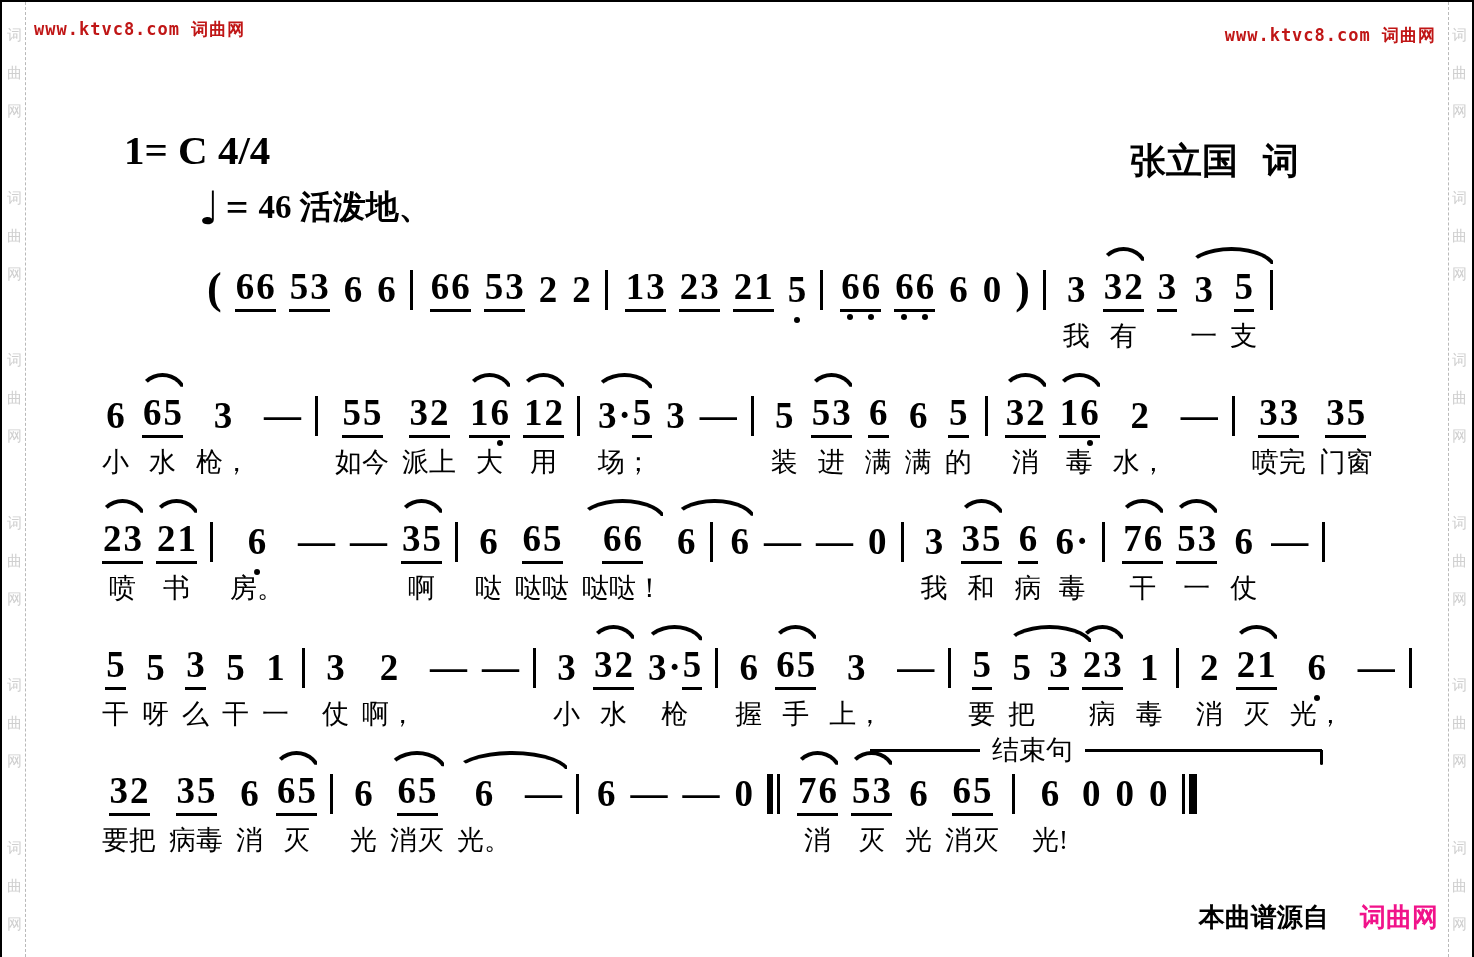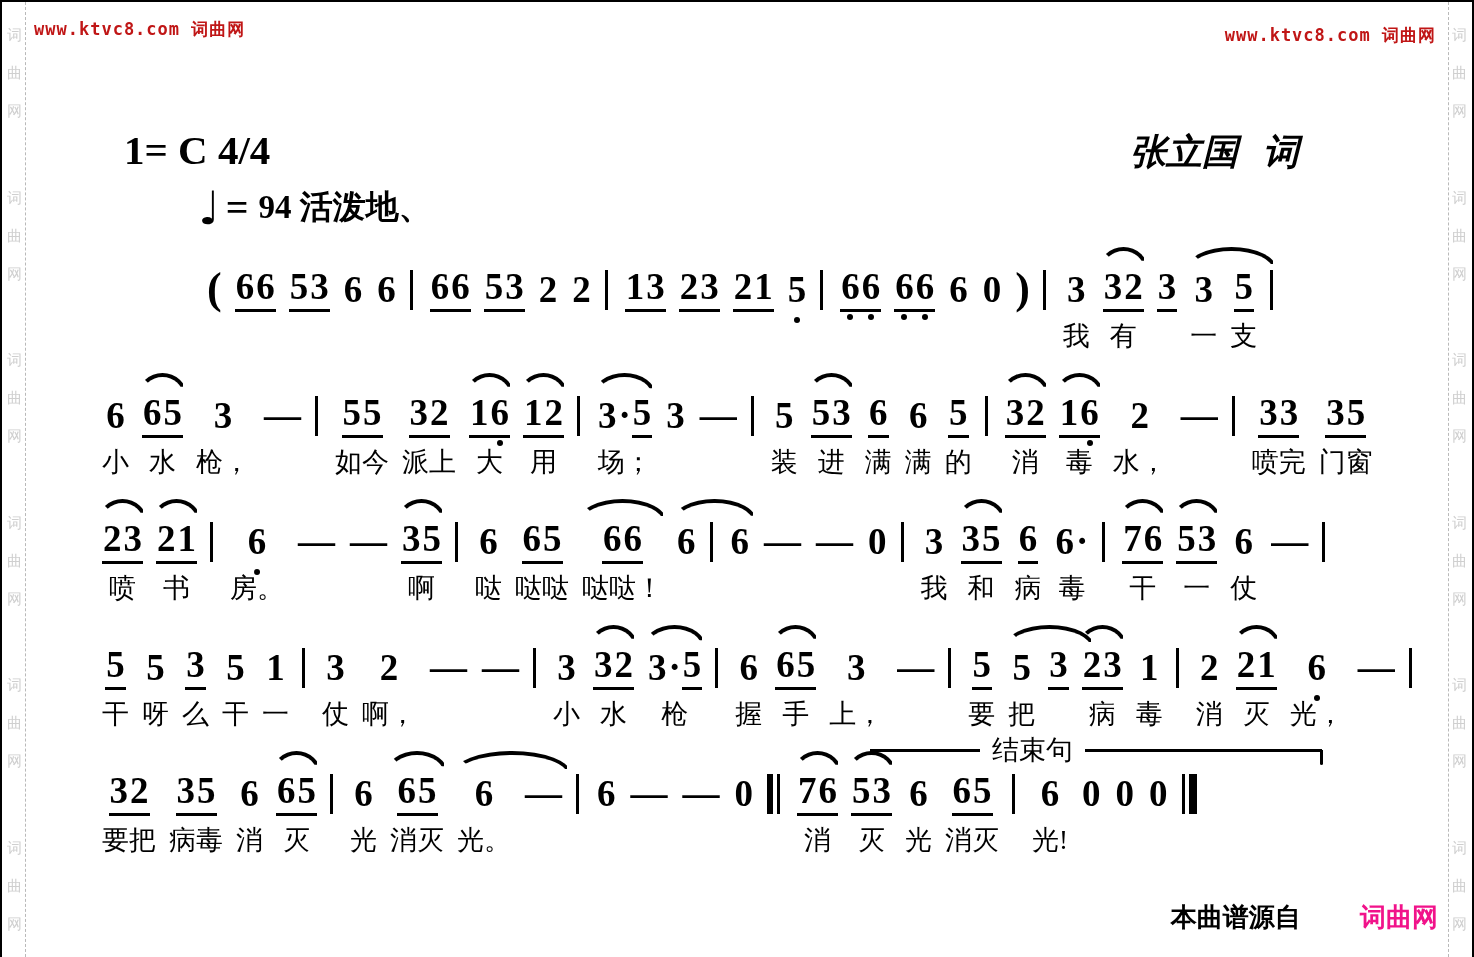--- a/index.html
+++ b/index.html
@@ -20,21 +20,21 @@
   .wm-tr{right:36px;top:22px;}
   
   .key{position:absolute;left:122px;top:124px;font-size:41px;font-weight:700;}
   .tempo{position:absolute;left:196px;top:182px;display:flex;align-items:center;}
   .tnote{font-family:"DejaVu Sans",sans-serif;font-size:46px;line-height:46px;}
   .teq{font-size:40px;font-weight:900;margin:0 10px 0 6px;}
   .tval{font-size:33px;font-weight:700;}
   .title{position:absolute;left:0;right:0;top:76px;text-align:center;font-size:62px;font-weight:700;
          letter-spacing:62px;text-indent:62px;white-space:nowrap;}
   .subtitle{position:absolute;left:0;right:0;top:168px;text-align:center;font-size:28px;}
-  .credits{position:absolute;left:1128px;top:119px;font-size:36px;font-weight:700;line-height:62px;word-spacing:16px;font-style:italic;}
+  .credits{position:absolute;left:1128px;top:128px;font-size:36px;font-weight:700;line-height:62px;word-spacing:16px;}
   
   .score{position:absolute;left:100px;top:240px;right:36px;}
   .mline{display:flex;align-items:flex-start;flex-wrap:nowrap;padding-top:22px;margin-bottom:14px;position:relative;}
   .tok{display:inline-flex;flex-direction:column;align-items:center;margin-right:13px;position:relative;}
   .nrow{height:48px;display:flex;align-items:flex-end;}
   .ch{position:relative;display:inline-block;font-size:37px;font-weight:700;line-height:44px;padding:0 1px;}
   .ch.u{border-bottom:3px solid #000;}
   .ldot{position:absolute;left:50%;margin-left:-3px;bottom:-11px;width:6px;height:6px;border-radius:50%;background:#000;}
   .lyr{height:36px;margin-top:6px;font-size:27px;line-height:36px;white-space:nowrap;}
   .paren{font-size:44px;font-weight:700;line-height:46px;}
@@ -45,21 +45,21 @@
   .arc.wide{right:-60px;z-index:2;}
   
   .ending{position:absolute;left:868px;top:718px;width:452px;display:flex;align-items:center;z-index:2;}
   .eline{flex:1;border-top:3px solid #000;position:relative;}
   .eline.l{flex:0 0 110px;}
   .eline.r::after{content:"";position:absolute;right:-1px;top:-2px;width:3px;height:15px;background:#000;border-radius:0 0 3px 3px;}
   .etext{font-size:27px;margin:12px 12px;white-space:nowrap;}
   
   .src{position:absolute;right:34px;top:898px;font-family:"Liberation Sans","DejaVu Sans",sans-serif;
        font-weight:700;font-size:26px;white-space:nowrap;}
-  .src .site{color:#f1128a;margin-left:52px;}
+  .src .site{color:#f1128a;margin-left:24px;}
 </style>
 </head>
 <body>
 
 <div class="page">
 
   <div class="wm-tl">www.ktvc8.com 词曲网</div>
   <div class="wm-tr">www.ktvc8.com 词曲网</div>
 
   <div class="sidecol left" id="sideL">
@@ -125,21 +125,21 @@
         <span>曲</span>
         <span>网</span>
       </div>
     </div>
 
   <div class="key">1= C 4/4</div>
 
   <div class="tempo">
     <span class="tnote">♩</span>
     <span class="teq">=</span>
-    <span class="tval">94 活泼地、</span>
+    <span class="tval">46 活泼地、</span>
   </div>
 
 
   <div class="credits">
     <div>张立国 词</div>
   </div>
 
   <div class="score" id="score">
       <div class="mline" style="margin-left: 105px;">
         <div class="tok">

